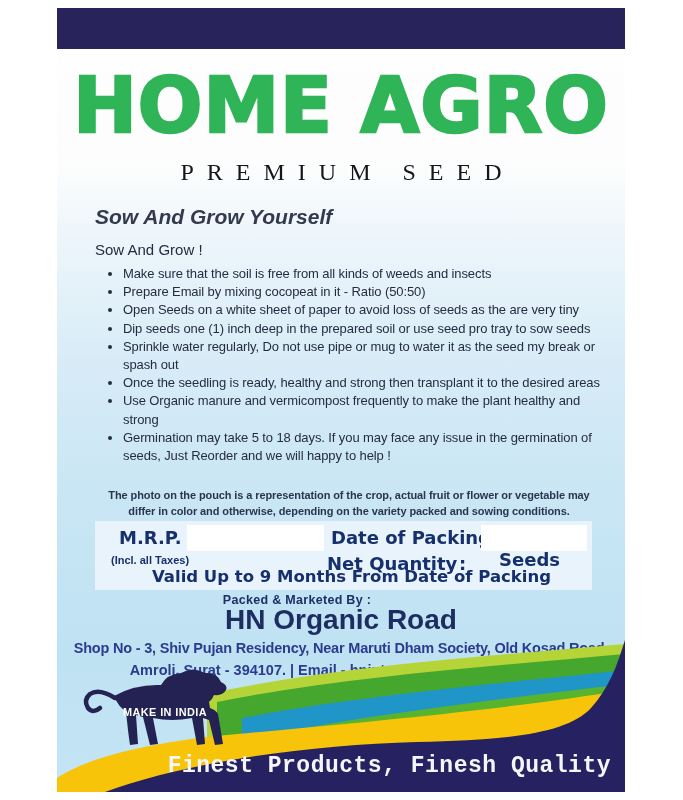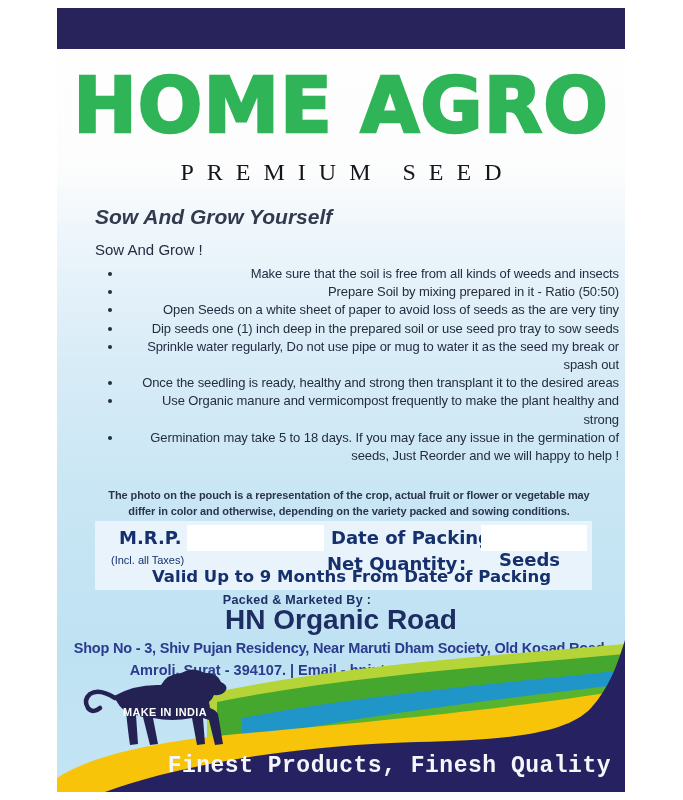--- a/index.html
+++ b/index.html
@@ -26,39 +26,39 @@
     position:absolute; left:0; top:153px; width:568px; text-align:center; text-indent:13px;
     font-family:"Liberation Serif", serif; font-size:24px; letter-spacing:13px; color:#15151c;
   }
 
   .content { position:absolute; left:38px; top:199px; width:524px; color:#252c40; }
   .grow-heading {
     display:inline-block; font-style:italic; font-weight:bold; font-size:21px; color:#333a4e;
     text-underline-offset:4px; margin-bottom:12px;
   }
   .grow-intro { font-size:15px; font-weight:500; margin-bottom:7px; }
-  ul.instructions { margin:0; padding-left:28px;text-align:right; }
+  ul.instructions { margin:0; padding-left:28px; }
   ul.instructions li { font-size:13px; line-height:18.2px; letter-spacing:-0.1px; }
 
   .disclaimer {
     position:absolute; left:38px; top:482px; width:508px; text-align:center;
     font-size:11px; font-weight:bold; line-height:15.5px; color:#2c3550; letter-spacing:-0.1px;
   }
 
   .info-box {
     position:absolute; left:38px; top:515px; width:497px; height:69px;
     background:#e9f3fb;
   }
   .info-box .lbl { position:absolute; font-size:18px; font-weight:bold; color:#16306e; font-family:"DejaVu Sans", sans-serif; }
   .mrp-label   { left:24px;  top:6px; }
   .dop-label   { left:236px; top:6px; }
   .nq-label    { left:232px; top:32px; }
   .nq-colon    { left:364px; top:32px; }
   .nq-unit     { left:404px; top:28px; }
-  .mrp-note    { position:absolute; left:16px; top:33px; font-size:11px; font-weight:normal; color:#16306e; }
+  .mrp-note    { position:absolute; left:16px; top:33px; font-size:11px; font-weight:bold; color:#16306e; }
   .blank-field { position:absolute; top:4px; height:26px; background:#ffffff; }
   .mrp-field   { left:92px;  width:137px; }
   .dop-field   { left:386px; width:106px; }
   .validity {
     position:absolute; left:8px; top:46px; width:100%; text-align:center;
     font-size:16.5px; font-weight:bold; color:#16306e; font-family:"DejaVu Sans", sans-serif;
   }
 
   .packed-by { position:absolute; left:0; top:587px; width:480px; text-align:center;
     font-size:12.5px; font-weight:bold; color:#1c2f66; letter-spacing:0.3px; }
@@ -86,21 +86,21 @@
     <div class="topbar"></div>
 
     <div class="brand-name">HOME AGRO</div>
     <div class="brand-tagline">PREMIUM SEED</div>
 
     <div class="content">
       <div class="grow-heading">Sow And Grow Yourself</div><br>
       <div class="grow-intro">Sow And Grow !</div>
       <ul class="instructions">
         <li>Make sure that the soil is free from all kinds of weeds and insects</li>
-        <li>Prepare Soil by mixing prepared in it - Ratio (50:50)</li>
+        <li>Prepare Email by mixing cocopeat in it - Ratio (50:50)</li>
         <li>Open Seeds on a white sheet of paper to avoid loss of seeds as the are very tiny</li>
         <li>Dip seeds one (1) inch deep in the prepared soil or use seed pro tray to sow seeds</li>
         <li>Sprinkle water regularly, Do not use pipe or mug to water it as the seed my break or spash out</li>
         <li>Once the seedling is ready, healthy and strong then transplant it to the desired areas</li>
         <li>Use Organic manure and vermicompost frequently to make the plant healthy and strong</li>
         <li>Germination may take 5 to 18 days. If you may face any issue in the germination of seeds, Just Reorder and we will happy to help !</li>
       </ul>
     </div>
 
     <div class="disclaimer">The photo on the pouch is a representation of the crop, actual fruit or flower or vegetable may differ in color and otherwise, depending on the variety  packed and sowing conditions.</div>

